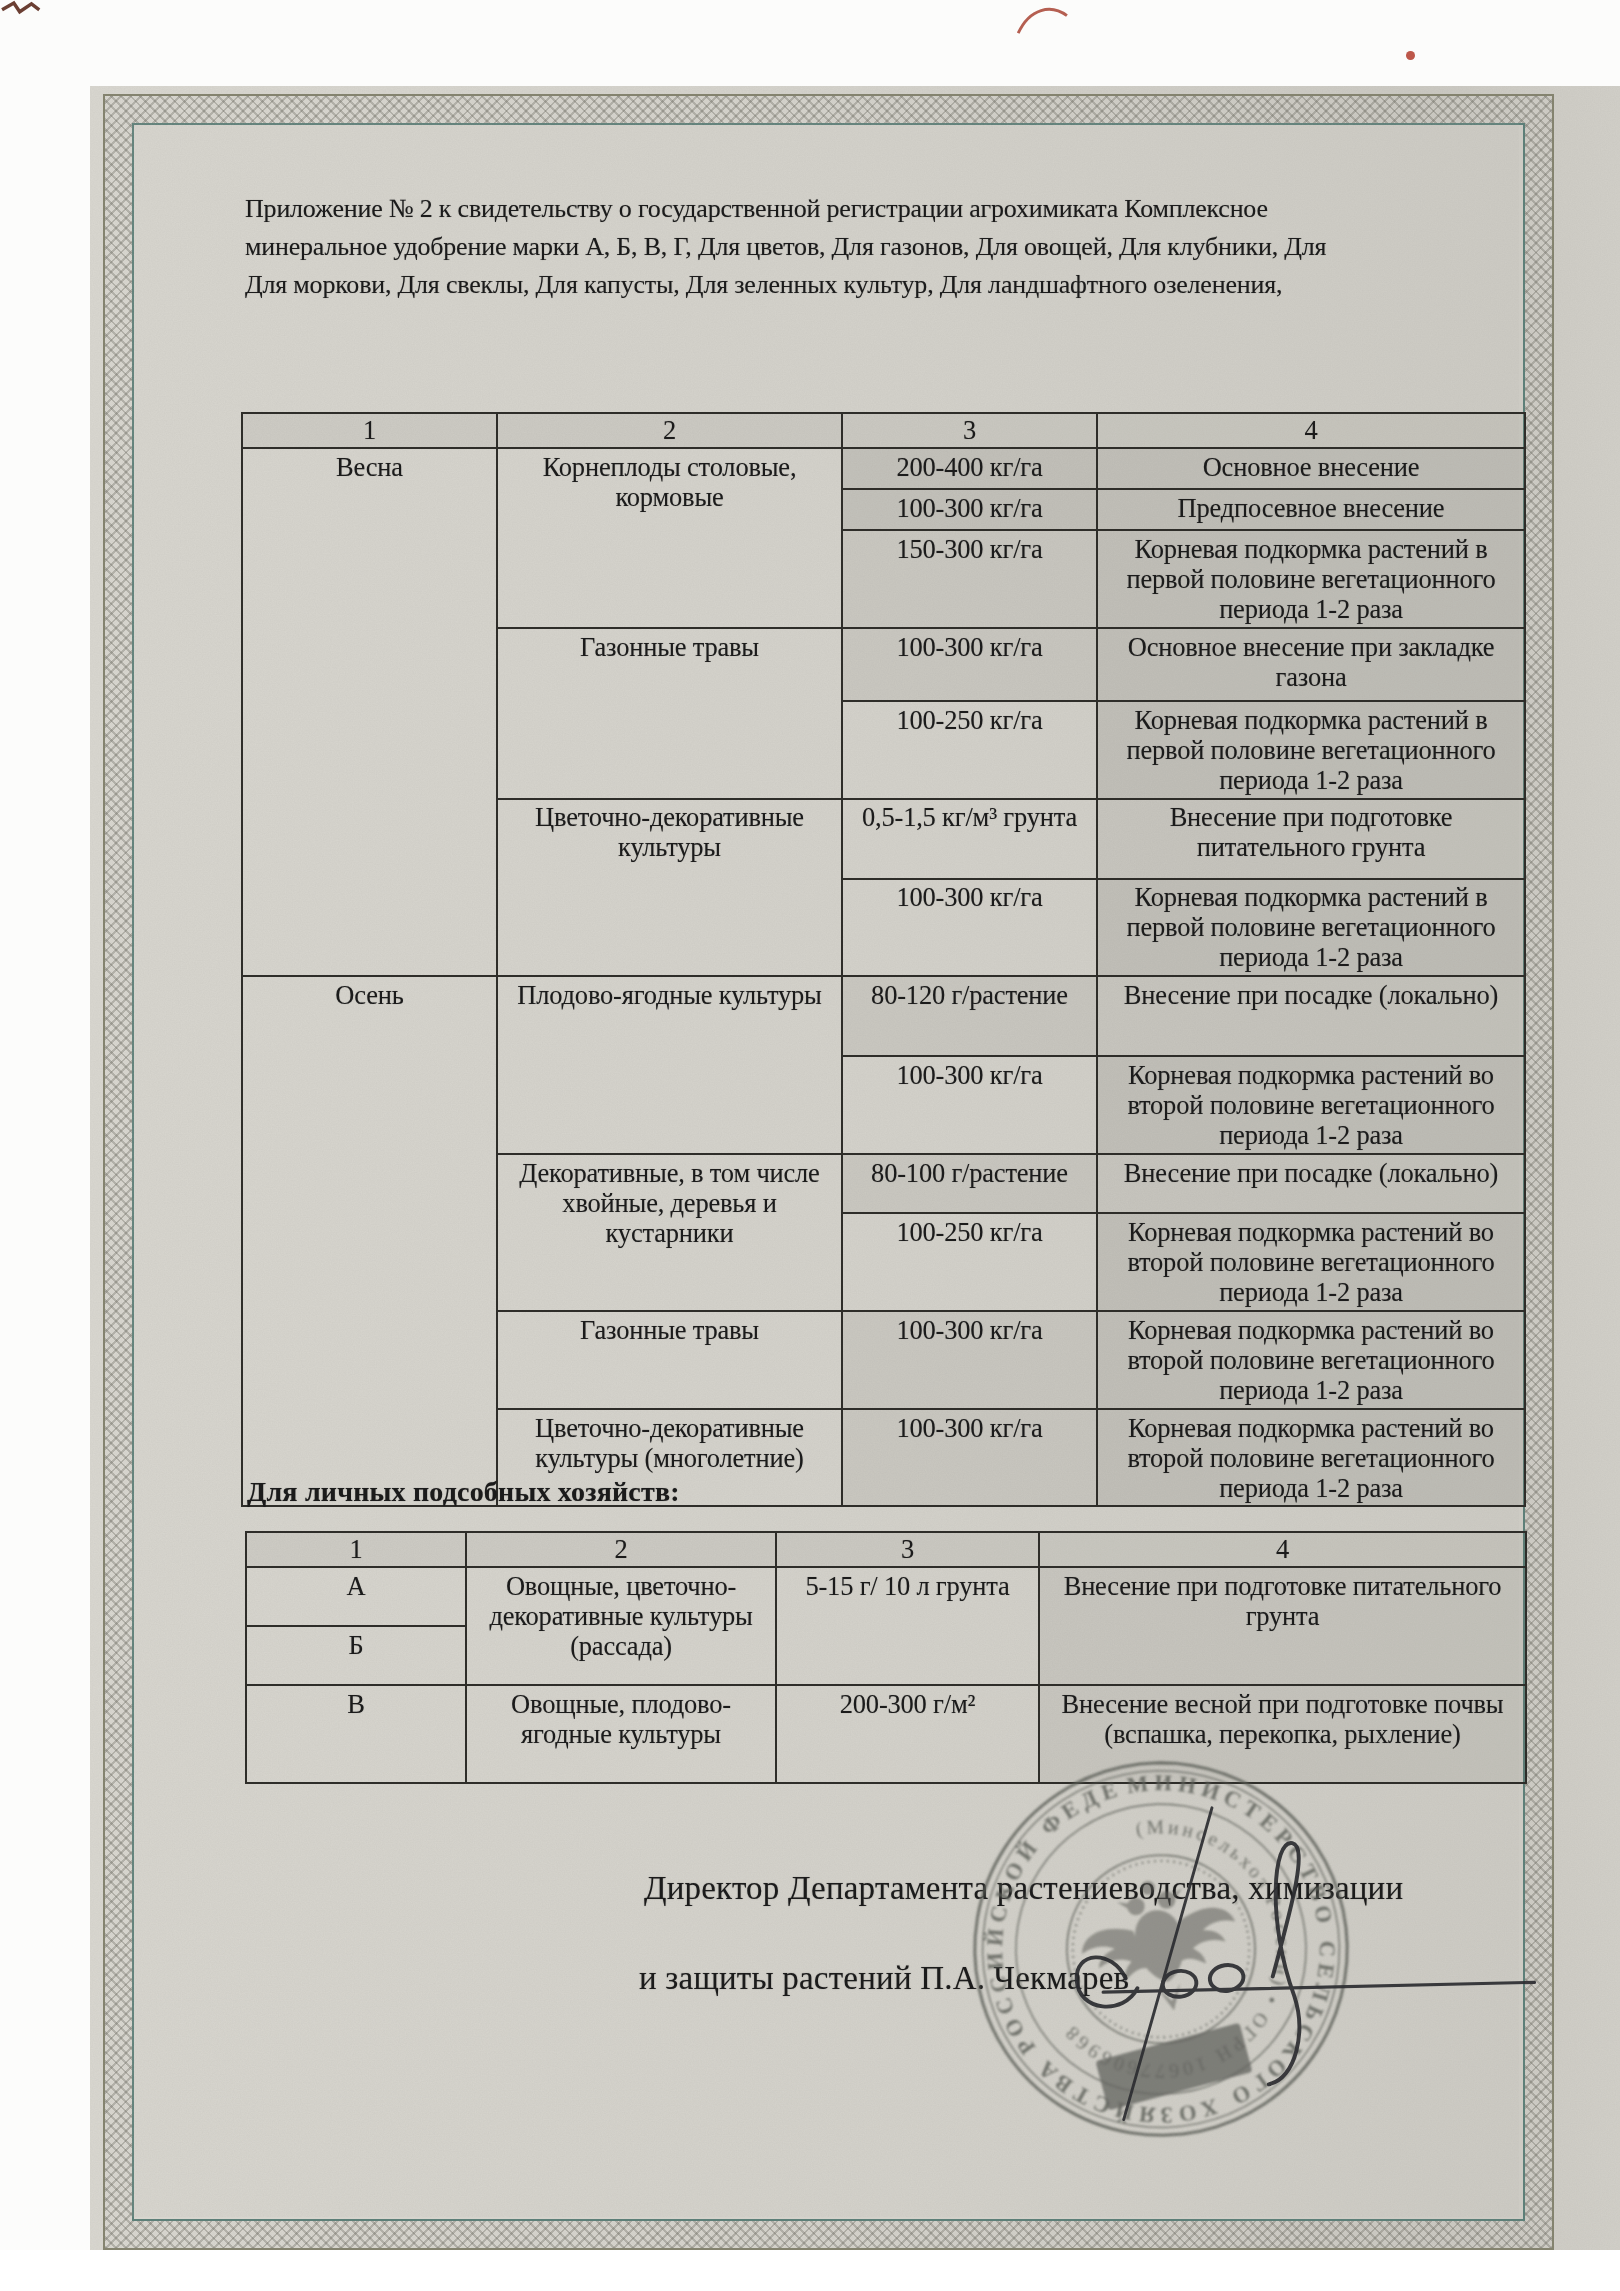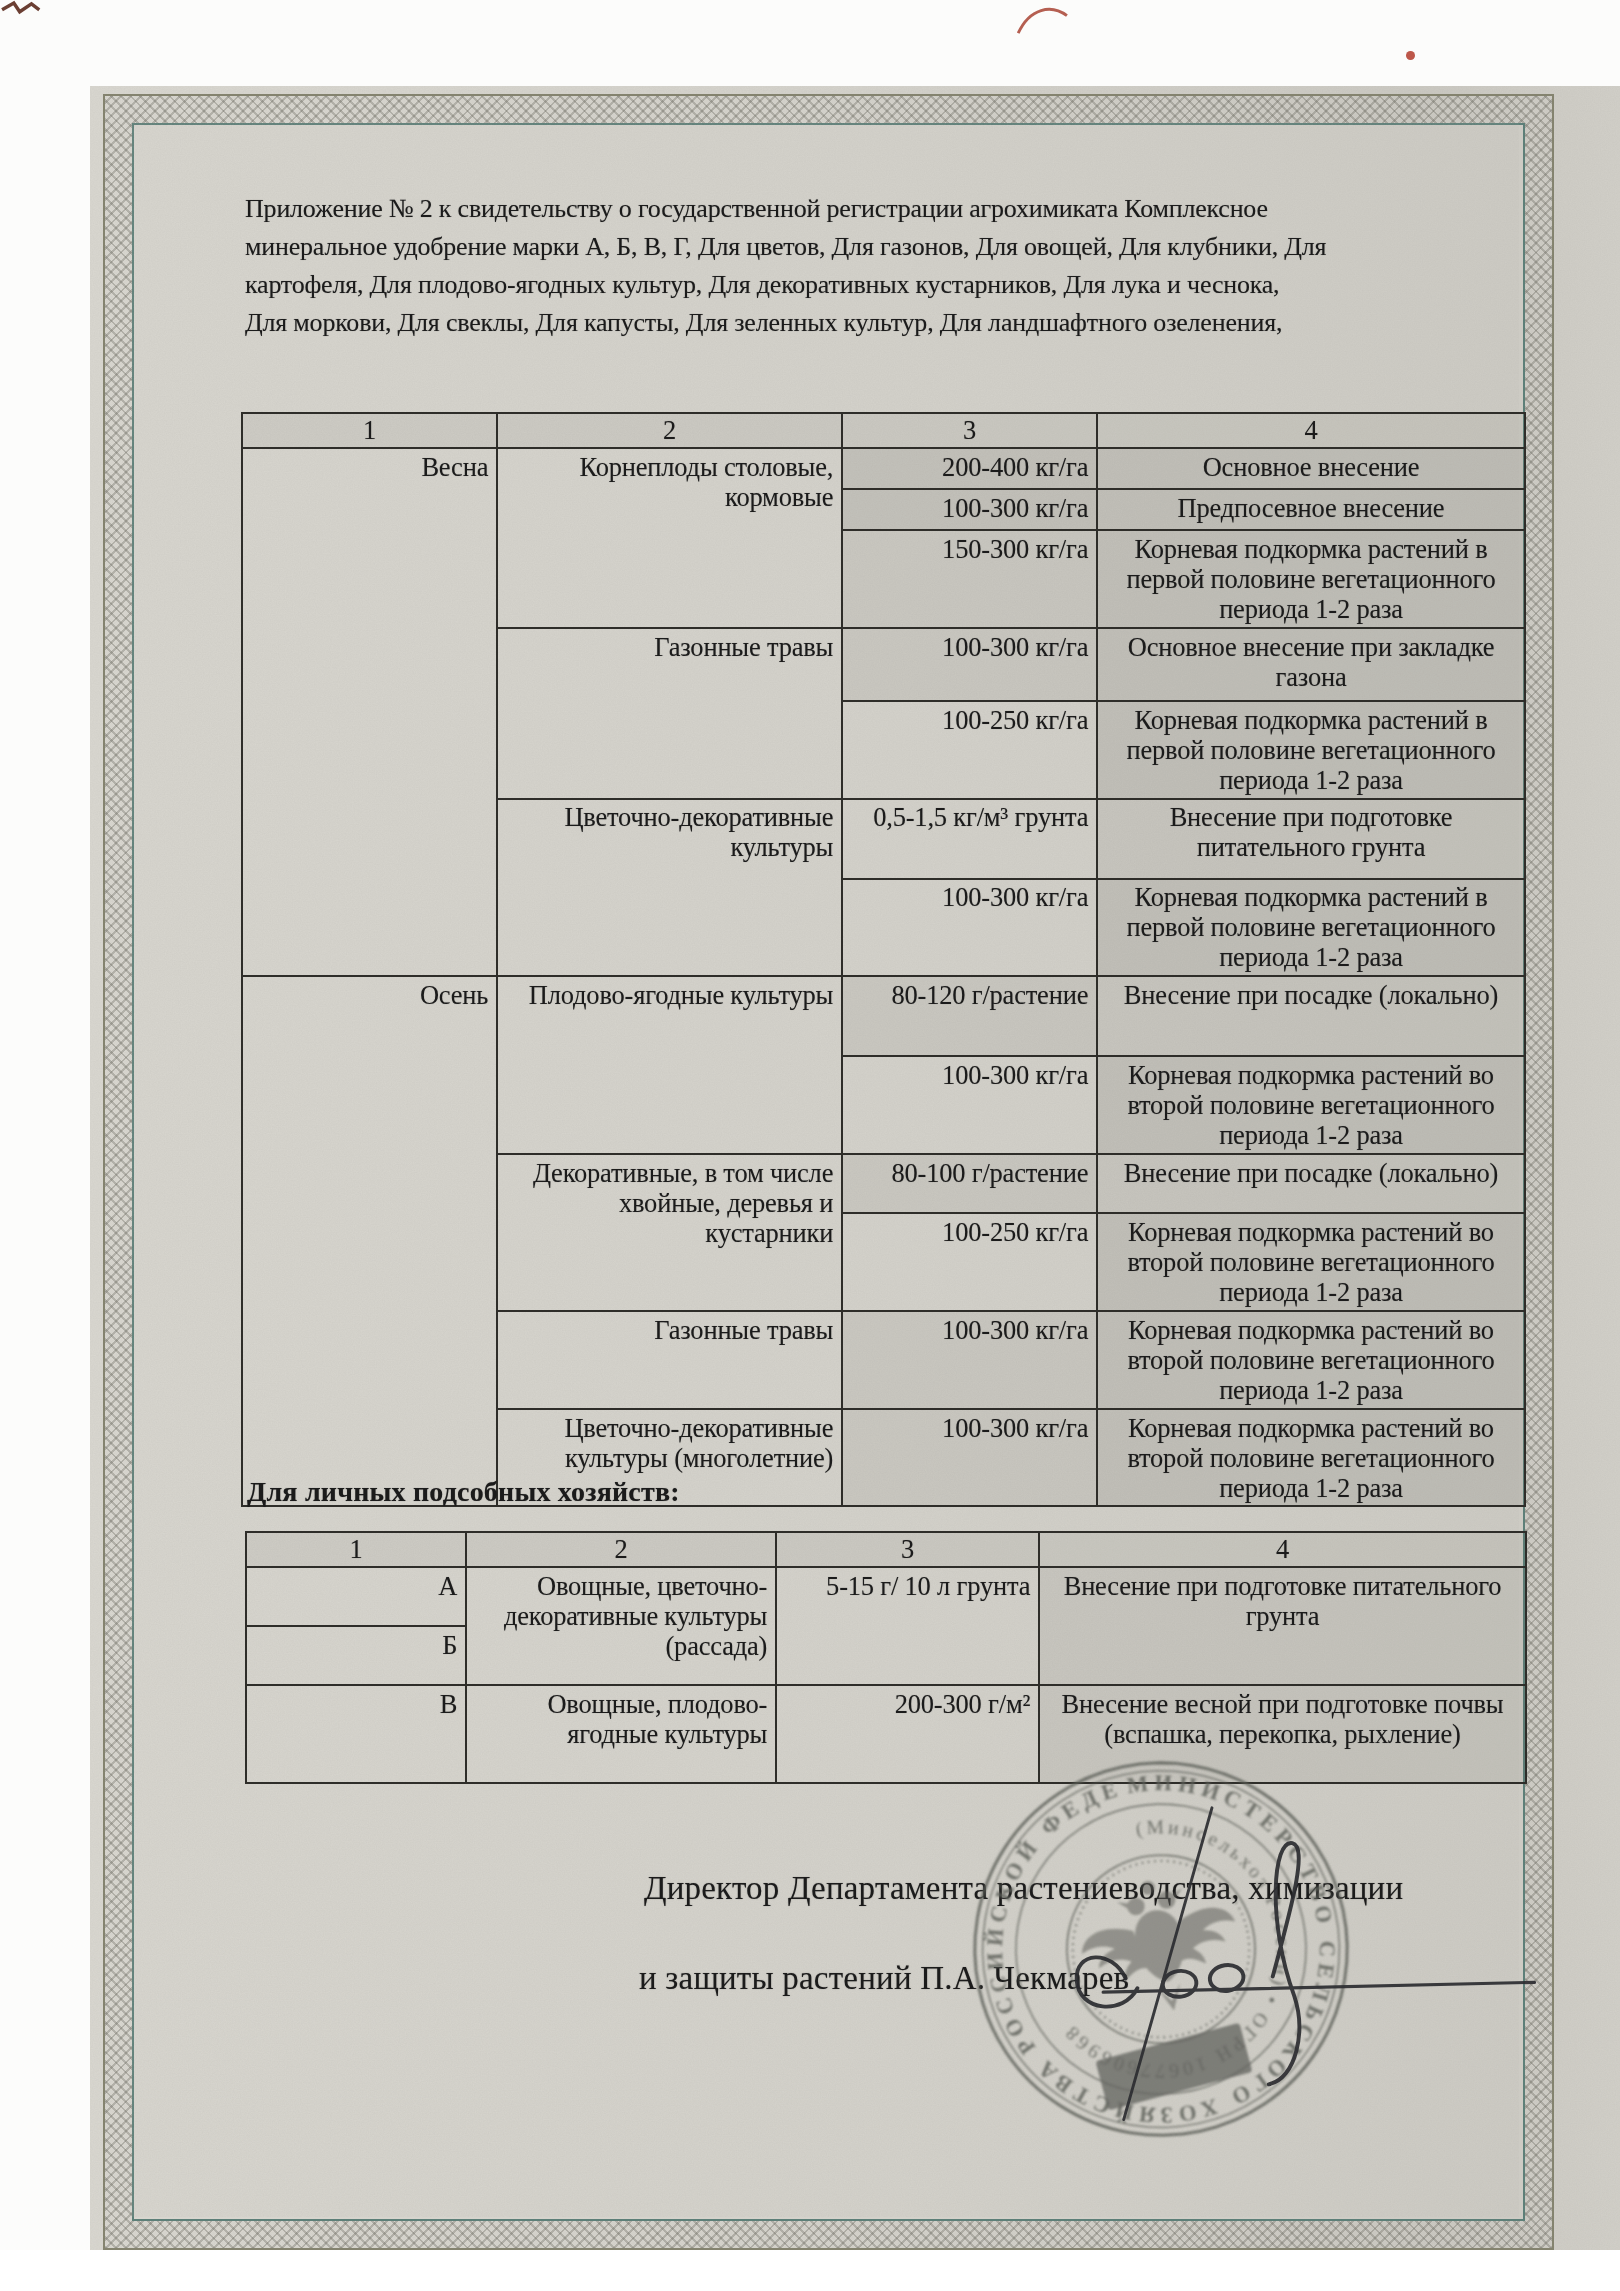--- a/index.html
+++ b/index.html
@@ -23,21 +23,21 @@
        letter-spacing:-0.2px;text-shadow:0 0 1px rgba(25,25,25,.35);}
   .p-line{white-space:nowrap;}
   
   table.doc{position:absolute;border-collapse:collapse;table-layout:fixed;
        font-size:26.5px;line-height:30px;letter-spacing:-0.2px;
        text-shadow:0 0 1px rgba(25,25,25,.3);}
   table.doc{border:2.9px solid #2e2d29;}
   table.doc td{border:2px solid #2e2d29;vertical-align:top;padding:2.9px 7.8px;}
   table.doc td.hd{text-align:center;padding:1px 3.9px;background:rgba(105,103,95,.08);}
   table.doc tr.hrow td{border-bottom:2.9px solid #2e2d29;}
-  td.ctr{text-align:right;}
+  td.ctr{text-align:center;}
   td.mth{text-align:center;padding:3.9px 7.8px 3.9px 11.8px;}
   td.sh{background:rgba(104,102,94,.15);}
   td.sh2{background:rgba(104,102,94,.09);}
   .main-table{left:241px;top:412px;width:1283px;}
   .lph-table{left:245px;top:1531px;width:1279px;}
   .lph-heading{position:absolute;left:247px;top:1476px;font-size:28px;font-weight:bold;
        letter-spacing:0.2px;text-shadow:0 0 1px rgba(25,25,25,.4);}
   
   .sig-line{position:absolute;font-size:33px;letter-spacing:0.2px;white-space:nowrap;
        text-shadow:0 0 1.2px rgba(25,25,25,.4);}
@@ -66,21 +66,20 @@
     <div class="frame-inner"></div>
   </div>
 
   <svg class="noise-svg" style="left:132px;top:123px;width:1387px;height:2094px;" viewBox="0 0 1415 2136" width="1387" height="2094">
     <rect width="100%" height="100%" filter="url(#paperNoise)"></rect>
   </svg>
 
   <div class="header-para">
     <div class="p-line">Приложение № 2 к свидетельству о государственной регистрации агрохимиката Комплексное</div>
     <div class="p-line">минеральное удобрение марки А, Б, В, Г, Для цветов, Для газонов, Для овощей, Для клубники, Для</div>
-    <div class="p-line">картофеля, Для плодово-ягодных культур, Для декоративных кустарников, Для лука и чеснока,</div>
     <div class="p-line">Для моркови, Для свеклы, Для капусты, Для зеленных культур, Для ландшафтного озеленения,</div>
   </div>
 
   <table class="doc main-table">
     <colgroup>
         <col style="width:255px">
         <col style="width:345px">
         <col style="width:255px">
         <col style="width:428px">
       </colgroup>

